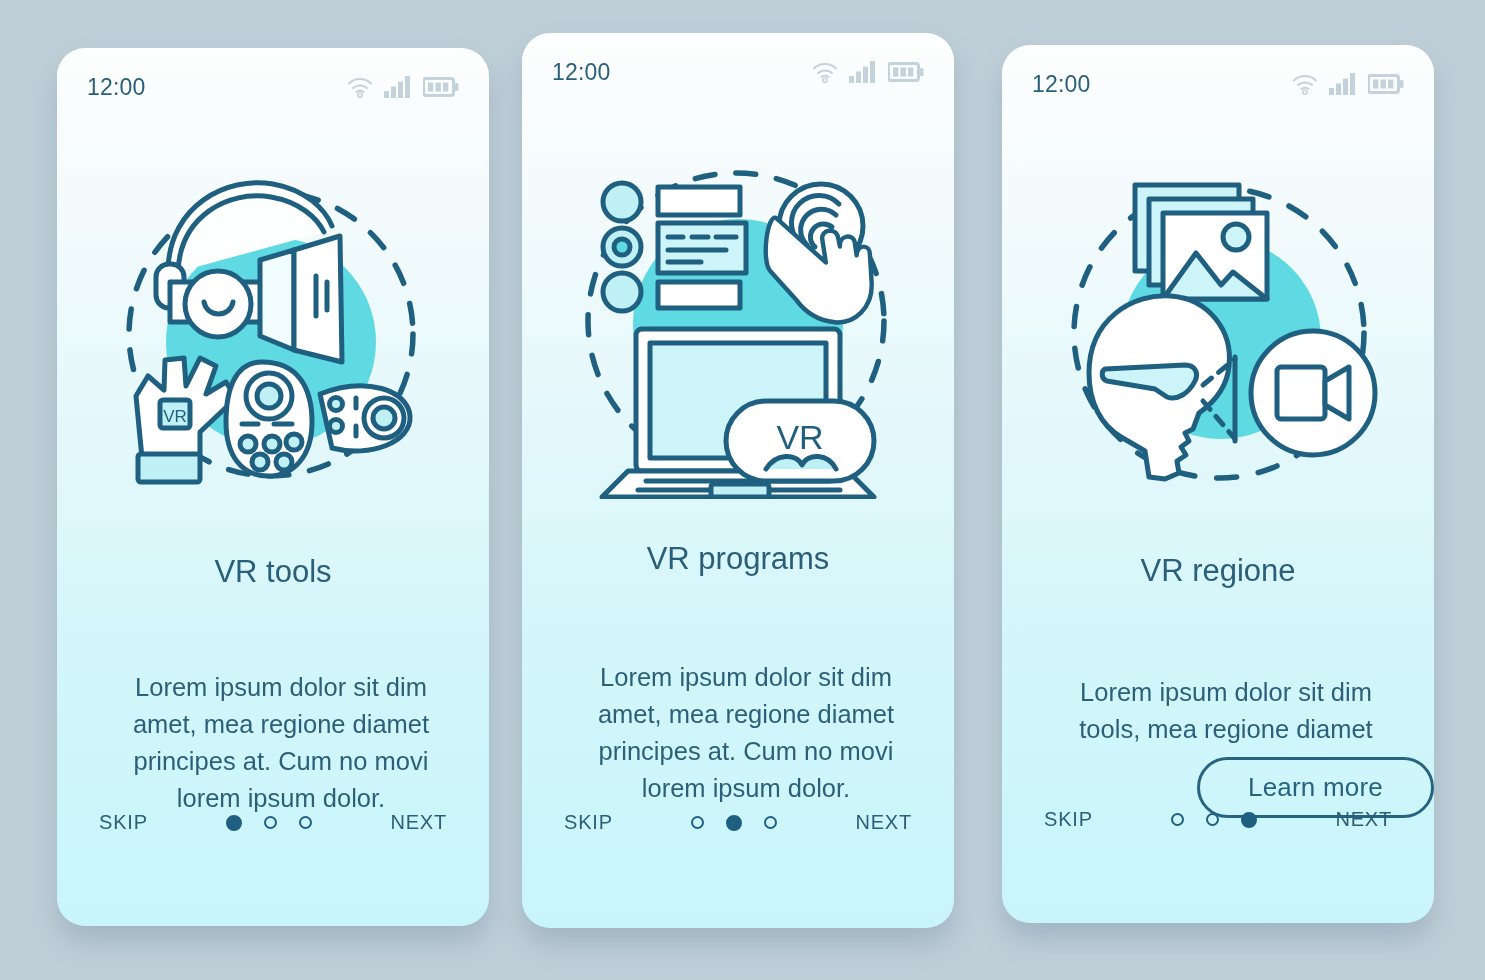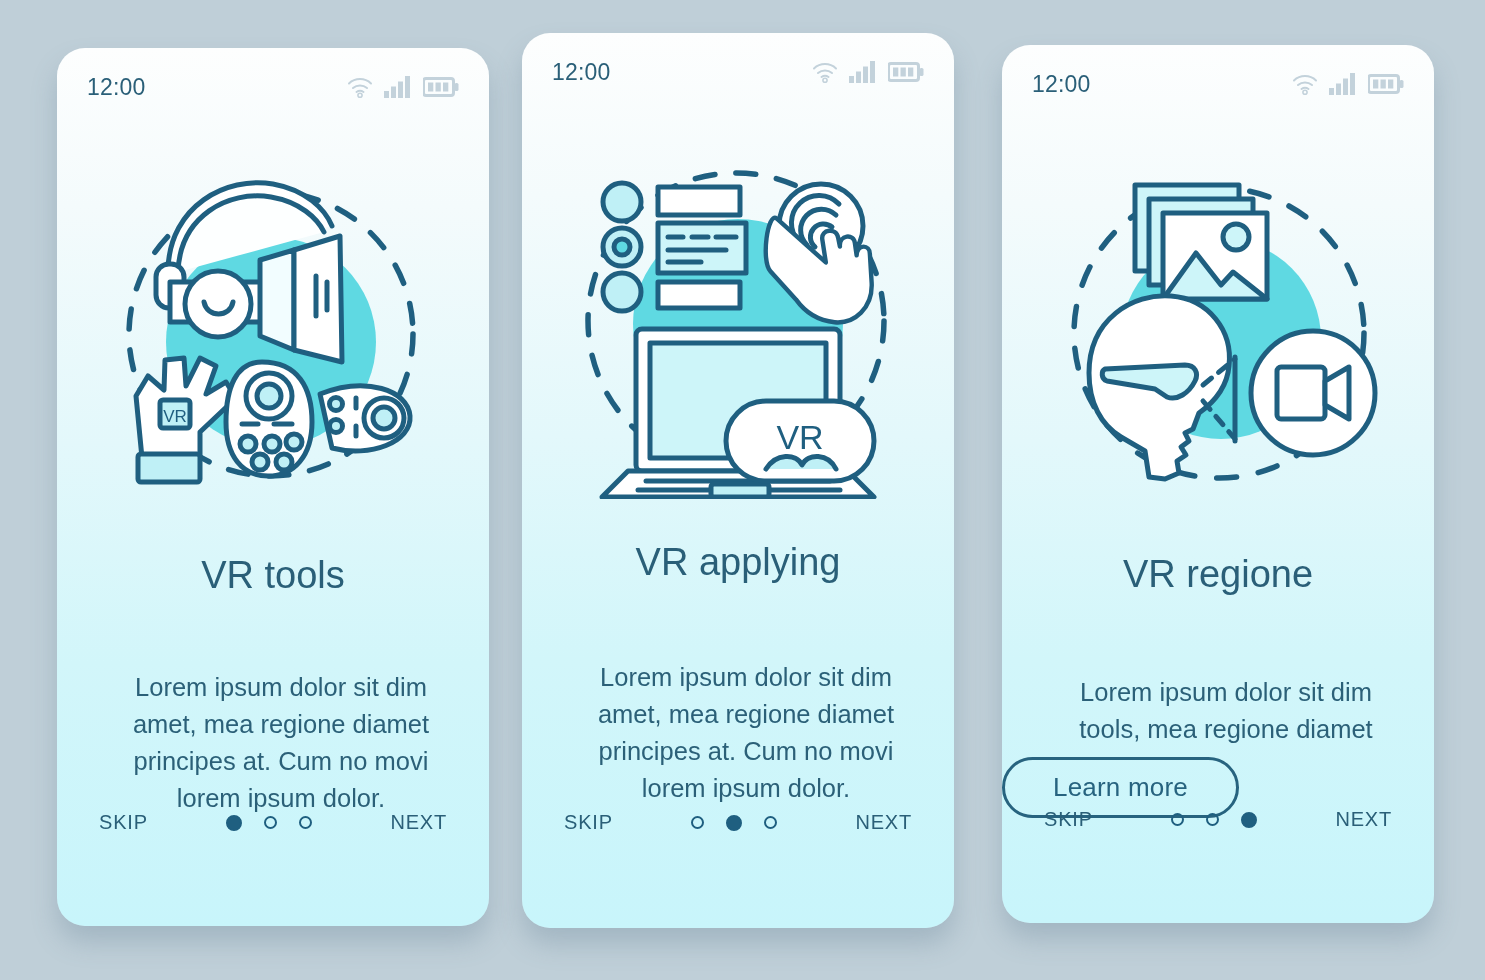--- a/index.html
+++ b/index.html
@@ -62,21 +62,21 @@
     align-items: center;
     justify-content: center;
   }
   .illus svg { display: block; }
 
   .title {
     position: absolute;
     left: 0; right: 0;
     top: 506px;
     text-align: center;
-    font-size: 38px;
+    font-size: 31px;
     color: #2a5f78;
     font-weight: normal;
     margin: 0;
   }
   .phone-2 .title { top: 508px; }
   .phone-3 .title { top: 508px; }
 
   .body-text {
     position: absolute;
     left: 60px; right: 44px;
@@ -87,21 +87,21 @@
     color: #2b6078;
   }
   .phone-2 .body-text { top: 600px; }
   .phone-3 .body-text { top: 603px; }
 
   .cta-wrap {
     position: absolute;
     left: 0; right: 0;
     top: 712px;
     display: flex;
-    justify-content: flex-start;
+    justify-content: flex-end;
   }
   .cta {
     border: 3px solid #27637f;
     border-radius: 40px;
     background: transparent;
     color: #27637f;
     font-size: 26px;
     font-family: "Liberation Sans", sans-serif;
     padding: 12px 48px;
     cursor: pointer;
@@ -309,21 +309,21 @@
           <line x1="70" y1="341" x2="272" y2="341"></line>
           <rect x="143" y="335" width="58" height="13" rx="3" fill="#bff0f6"></rect>
 
           <rect x="158" y="252" width="148" height="80" rx="40" fill="#ffffff"></rect>
           <path d="M198 320 C208 304 228 304 234 316 C240 304 260 304 268 320" fill="#bff0f6" stroke-width="5"></path>
           <text x="232" y="300" text-anchor="middle" font-size="34" fill="#1f5f80" stroke="none" font-family="Liberation Sans, sans-serif">VR</text>
         </g>
       </svg>
     </div>
 
-    <h2 class="title">VR applying</h2>
+    <h2 class="title">VR programs</h2>
     <p class="body-text">Lorem ipsum dolor sit dim amet, mea regione diamet principes at. Cum no movi lorem ipsum dolor.</p>
 
     <div class="footer">
       <button class="nav-link">SKIP</button>
       <div class="dots">
         <button class="dot"></button>
         <button class="dot active"></button>
         <button class="dot"></button>
       </div>
       <button class="nav-link">NEXT</button>

